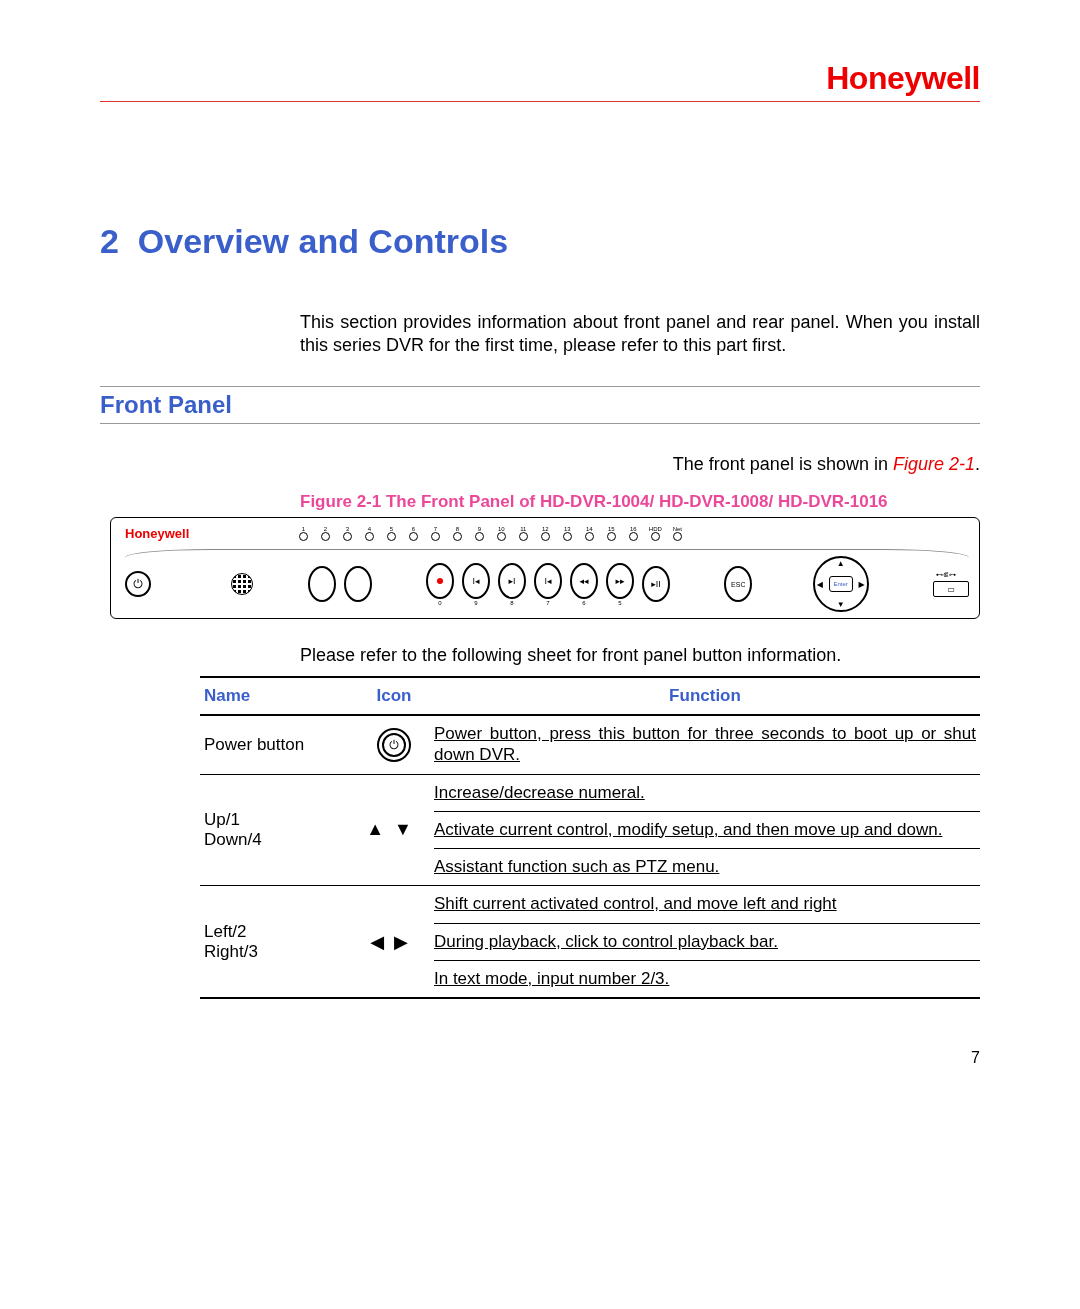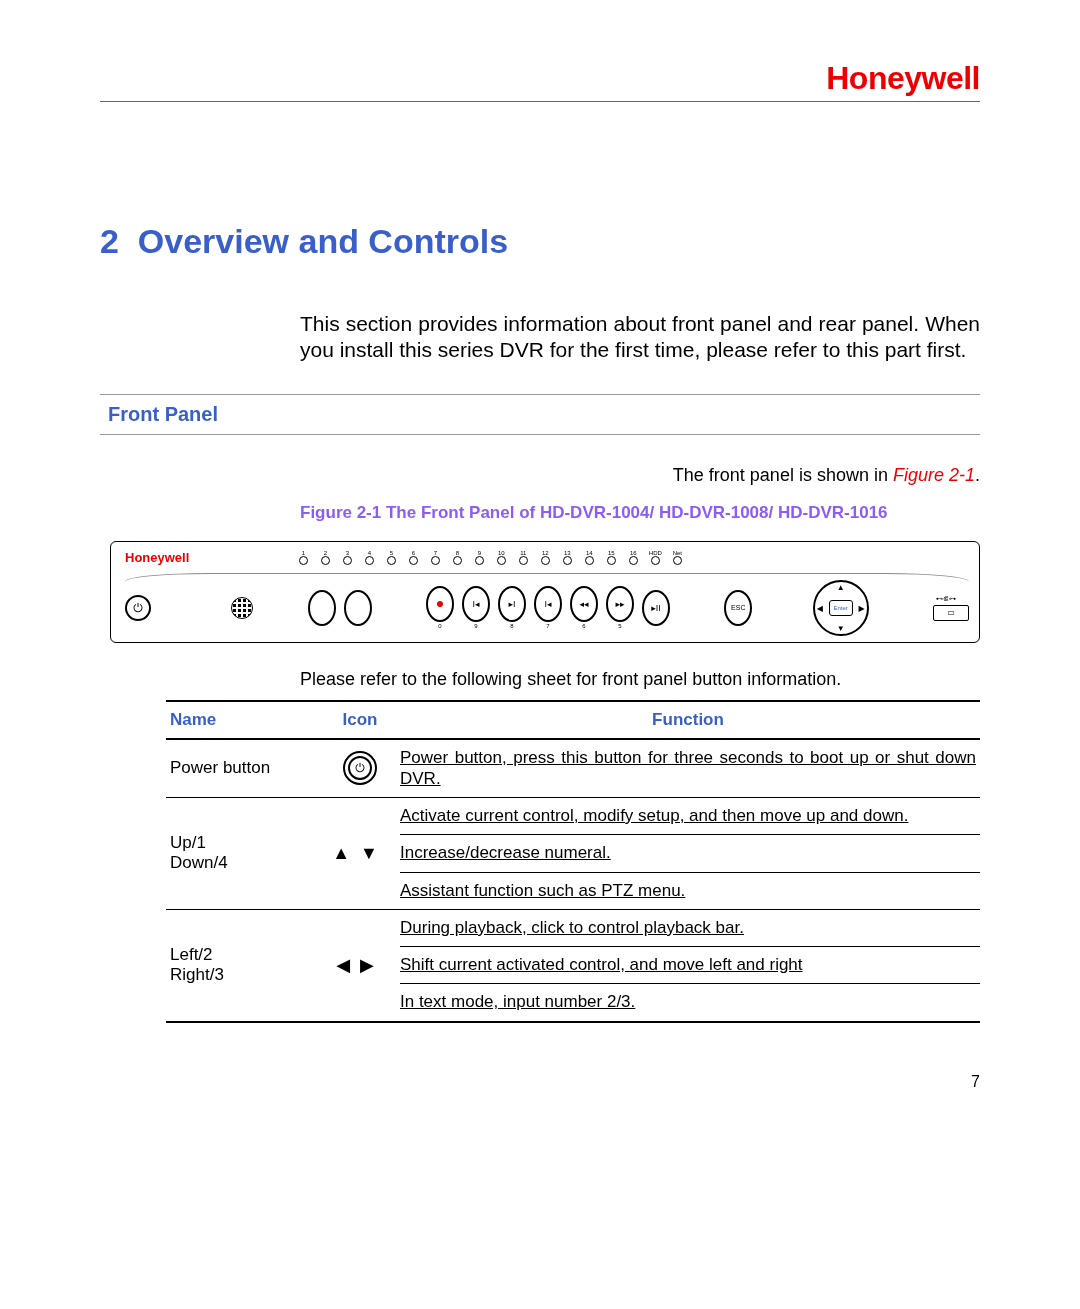--- a/index.html
+++ b/index.html
@@ -32,57 +32,57 @@
     color: #e00;
     font-size: 13px;
   }
   h1.section-title {
     color: #3a5fcb;
     font-size: 34px;
     font-weight: bold;
     margin: 0 0 50px 0;
   }
   .intro {
-    font-size: 21px;
+    font-size: 18px;
     text-align: justify;
     margin-left: 200px;
     margin-bottom: 30px;
     line-height: 1.25;
   }
   .subsection-wrap {
     margin-top: 10px;
   }
   .subsection-rule {
     border-top: 1px solid #999;
     margin: 4px 0;
   }
   h2.subsection-title {
     color: #3a5fcb;
-    font-size: 20px;
+    font-size: 24px;
     font-weight: bold;
-    margin: 8px;
+    margin: 0;
   }
   .body-indent {
     margin-left: 200px;
   }
   .caption-text {
     font-size: 18px;
     margin: 30px 0 8px 0;
     text-align: right;
   }
   .figure-ref {
     color: #e00;
     font-style: italic;
   }
   .figure-caption {
-    color: #8b5cf6;
+    color: #ec4899;
     font-weight: bold;
     font-size: 17px;
     text-align: justify;
-    margin-bottom: 18px;
+    margin-bottom: 5px;
   }
   
   .front-panel {
     border: 1px solid #000;
     border-radius: 6px;
     padding: 8px 10px 6px 14px;
     margin-left: 10px;
     margin-right: 0;
     margin-bottom: 10px;
     position: relative;
@@ -185,21 +185,21 @@
     margin: 2px 0 -10px 0;
   }
 
   .after-figure {
     font-size: 18px;
     margin: 26px 0 10px 200px;
   }
 
   
   .fp-table {
-    margin-left: 66px;
+    margin-left: 100px;
     border-top: 2px solid #000;
     border-bottom: 2px solid #000;
     font-size: 17px;
   }
   .fp-table .thead {
     display:flex;
     border-bottom: 2px solid #000;
     padding: 8px 0;
     font-weight: bold;
     color: #3a5fcb;
@@ -420,34 +420,34 @@
             <div class="fn-item">Power button, press this button for three seconds to boot up or shut down DVR.</div>
           </div>
         </div>
         <div class="fp-row">
           <div class="col-name">Up/1
 Down/4</div>
           <div class="col-icon">
             <span class="arrow-pair">▲▼</span>
           </div>
           <div class="fn-list">
+            <div class="fn-item">Increase/decrease numeral.</div>
             <div class="fn-item">Activate current control, modify setup, and then move up and down.</div>
-            <div class="fn-item">Increase/decrease numeral.</div>
             <div class="fn-item">Assistant function such as PTZ menu.</div>
           </div>
         </div>
         <div class="fp-row">
           <div class="col-name">Left/2
 Right/3</div>
           <div class="col-icon">
             <span class="arrow-pair">◀▶</span>
           </div>
           <div class="fn-list">
+            <div class="fn-item">Shift current activated control, and move left and right</div>
             <div class="fn-item">During playback, click to control playback bar.</div>
-            <div class="fn-item">Shift current activated control, and move left and right</div>
             <div class="fn-item">In text mode, input number 2/3.</div>
           </div>
         </div>
       </div>
   </div>
 
   <div class="page-num">7</div>
 
 </div>
 

